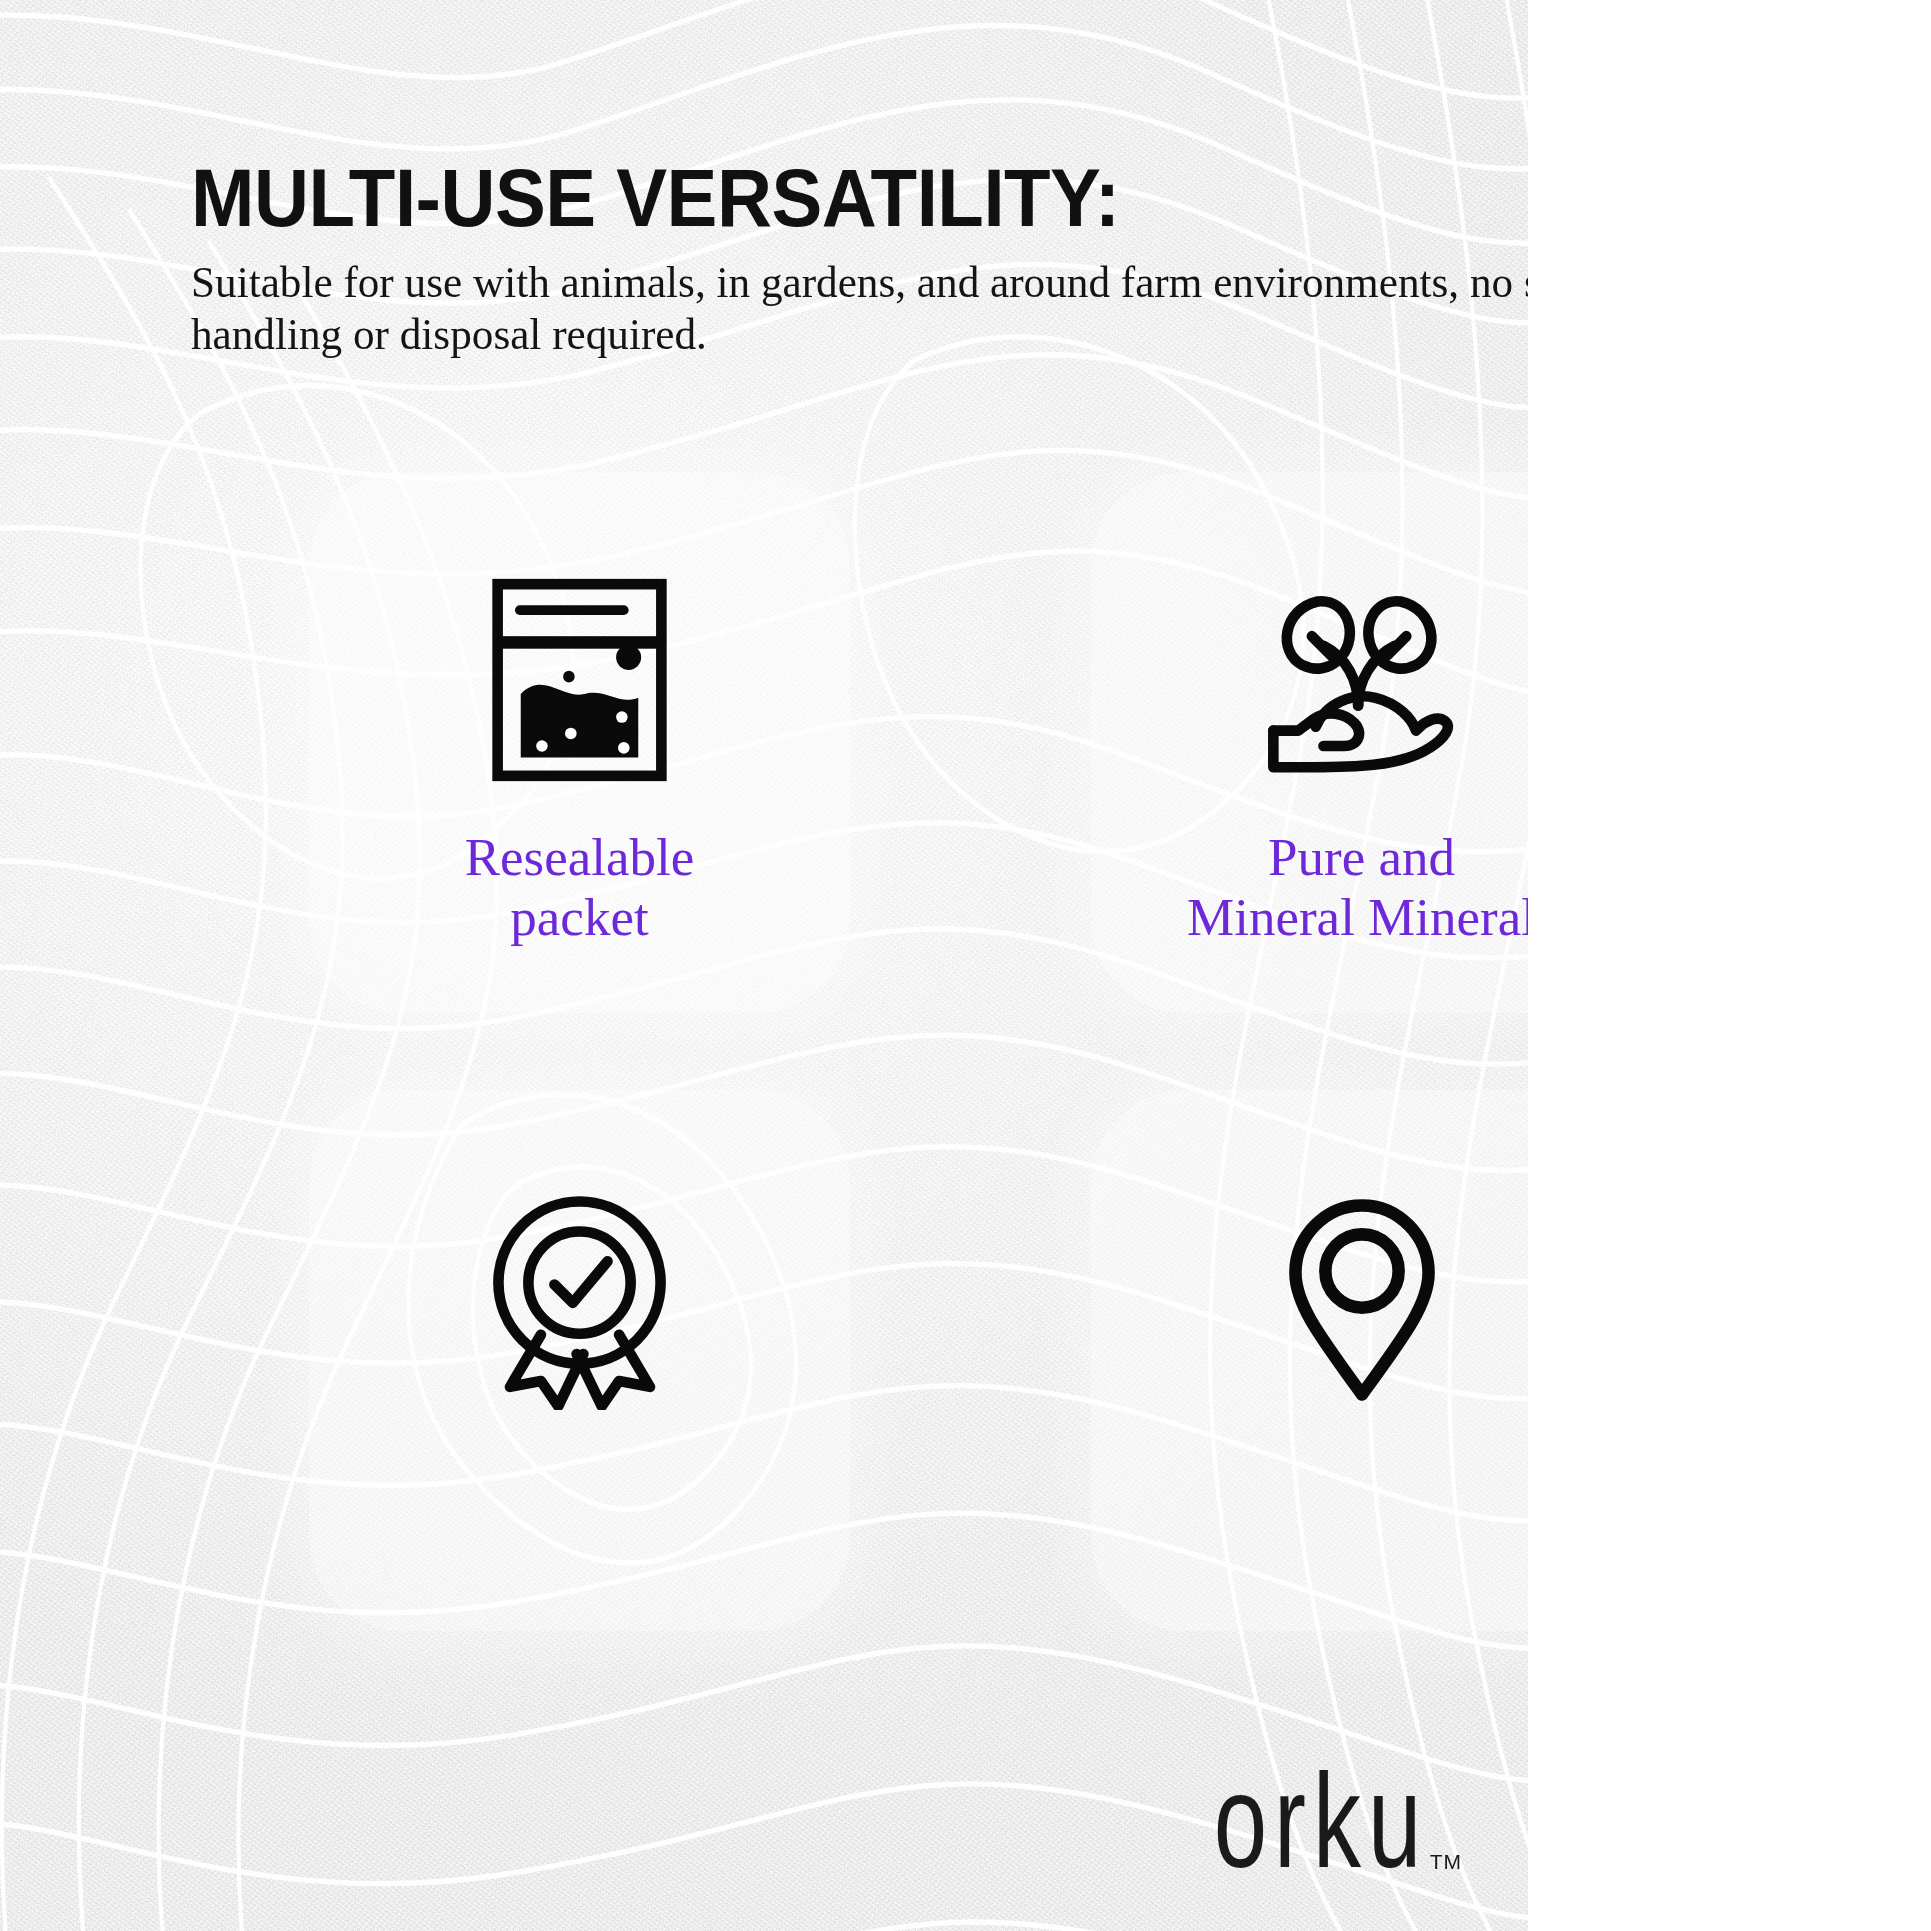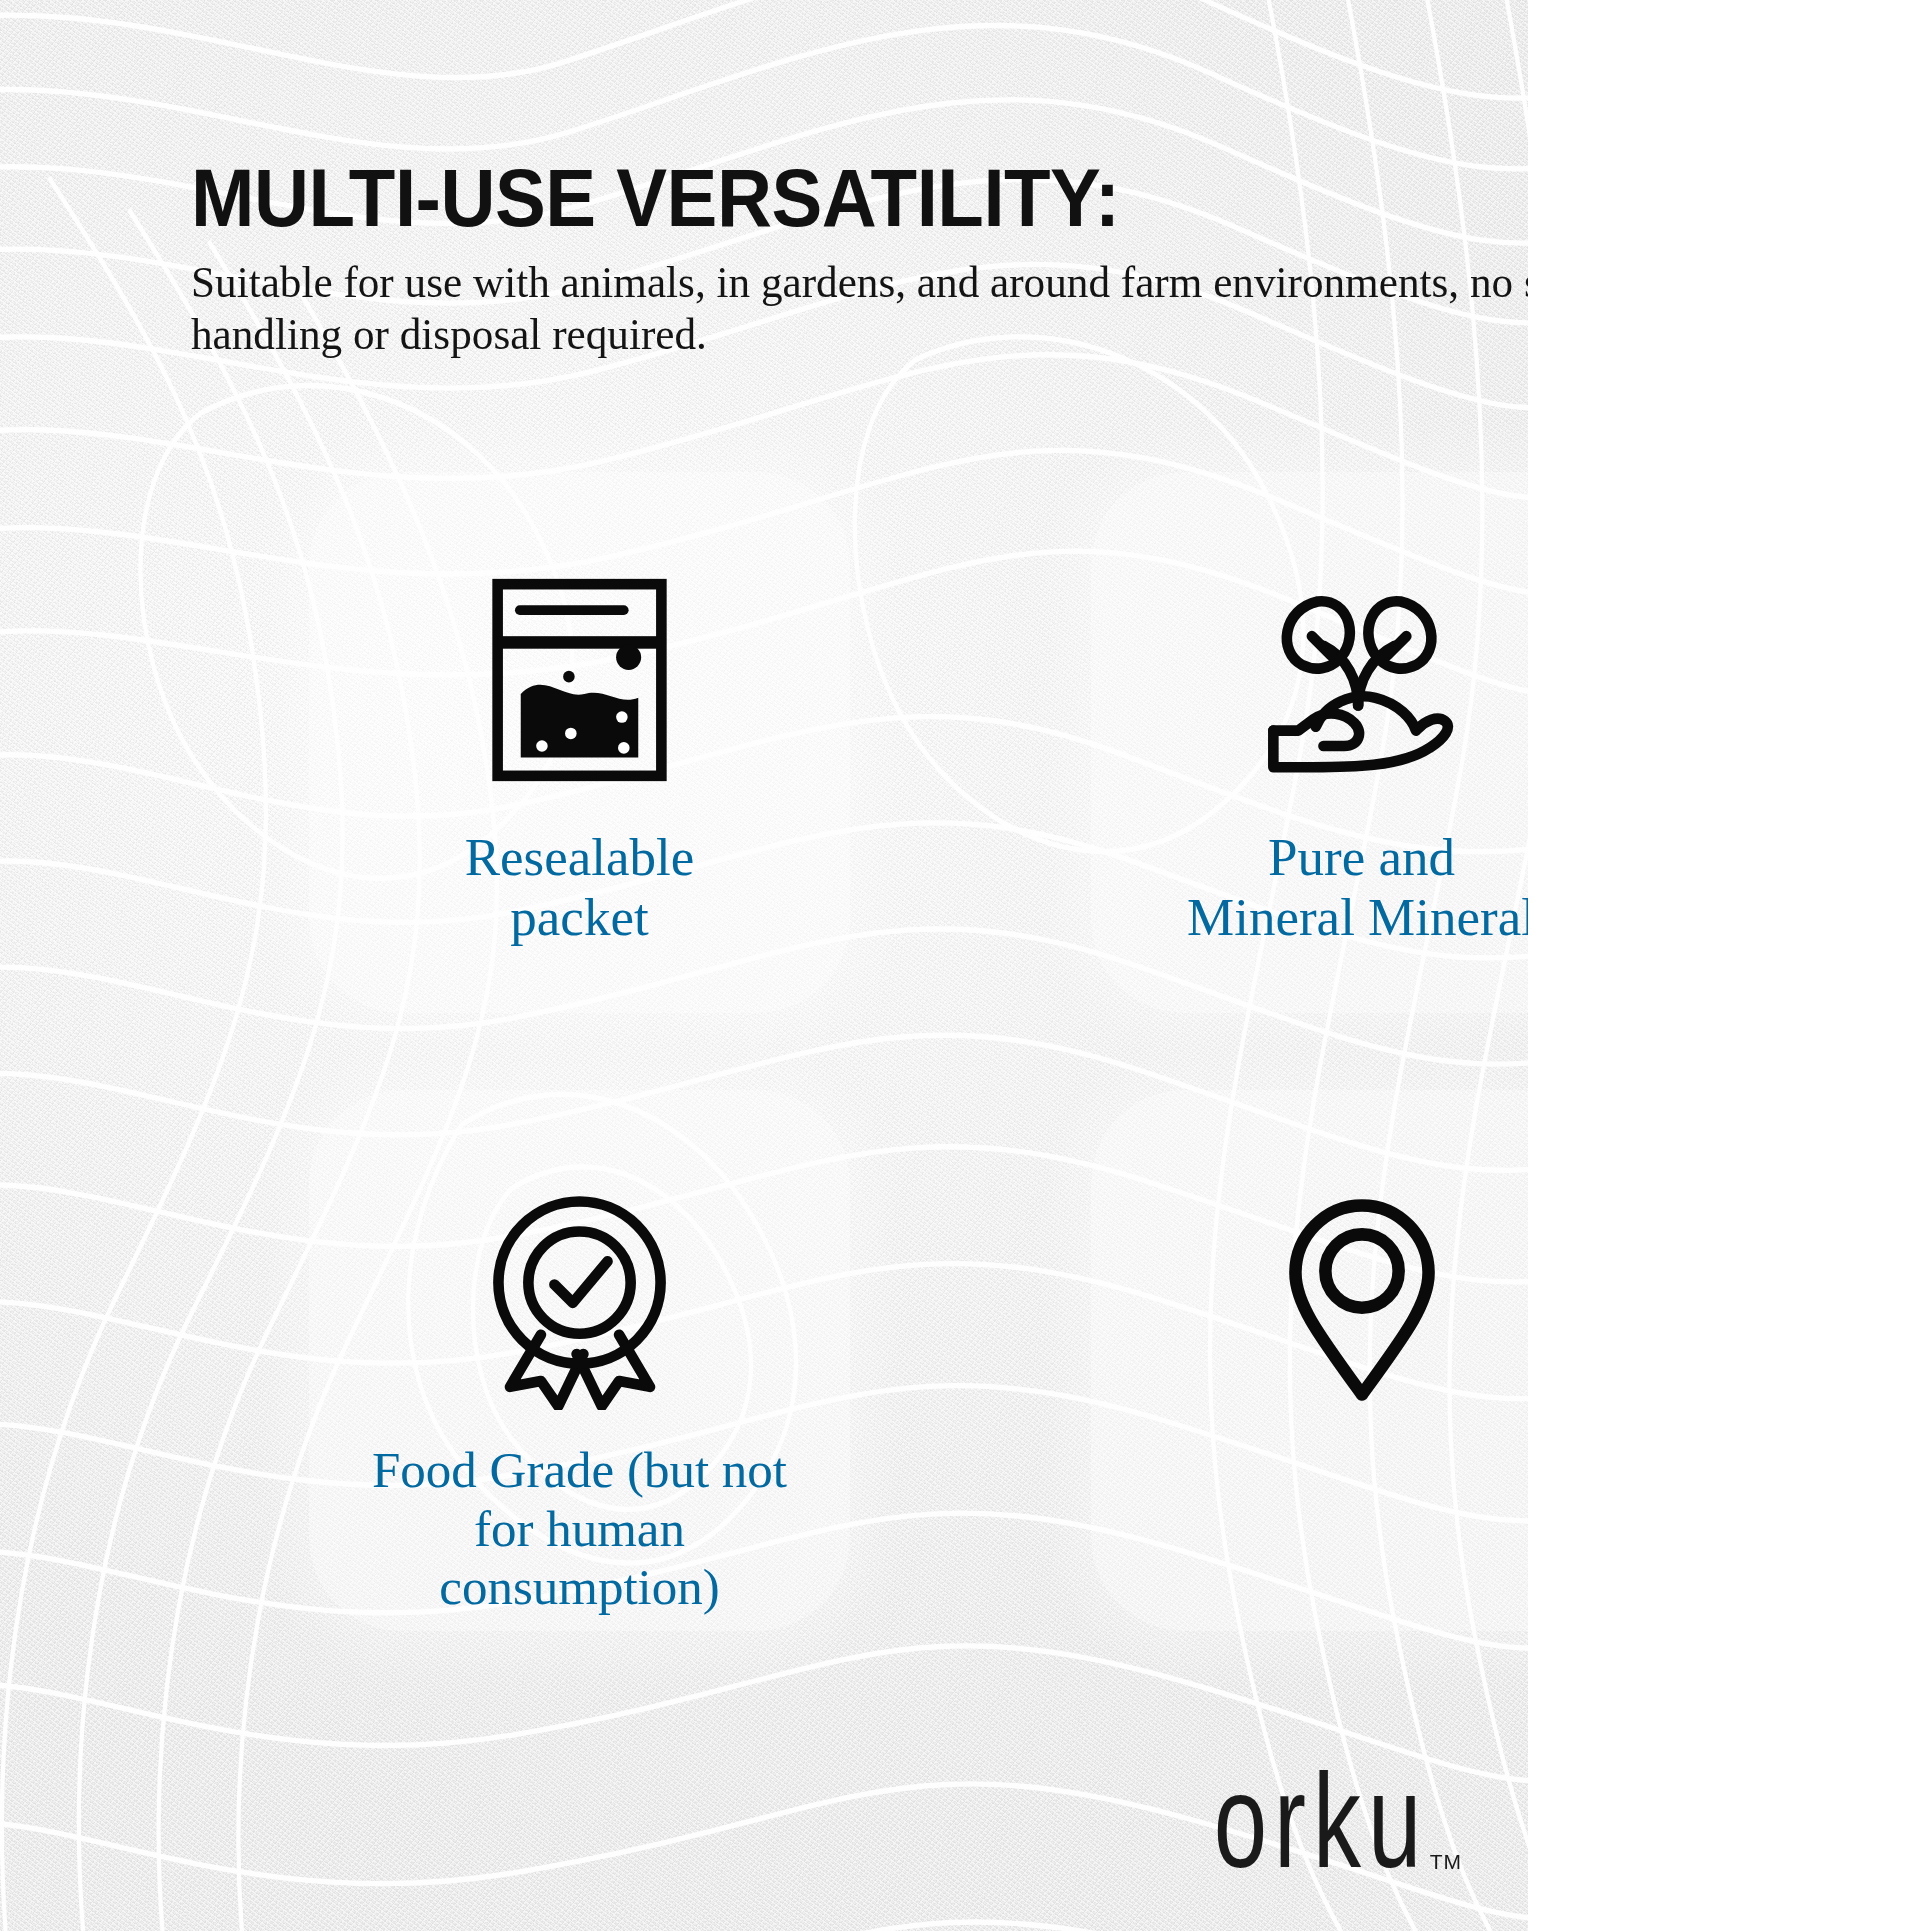--- a/index.html
+++ b/index.html
@@ -108,21 +108,21 @@
     align-items: center;
     justify-content: center;
     margin-top: 83px;
   }
   .icon-wrap svg { display: block; }
 
   .card-label {
     font-family: "Liberation Serif", serif;
     font-size: 53px;
     line-height: 1.14;
-    color: #0369a1;
+    color: #6d28d9;
     text-align: center;
     margin-top: 21px;
     width: 618px;
     white-space: pre-line;
   }
   .card.c2 .card-label { font-size: 51px; margin-top: 17.4px; }
 
   
   .logo {
     position: absolute;
@@ -251,23 +251,20 @@
         <svg width="198" height="222" viewBox="0 0 205 230" aria-hidden="true">
           <g fill="none" stroke="#0a0a0a" stroke-width="11" stroke-linecap="round" stroke-linejoin="round">
             <path d="M62 152 L 30 206 L 62 200 L 80 226 L 106 172"></path>
             <path d="M143 152 L 175 206 L 143 200 L 125 226 L 99 172"></path>
             <circle cx="102" cy="98" r="84"></circle>
             <circle cx="102" cy="98" r="53"></circle>
             <path d="M76 100 L 95 119 L 131 76"></path>
           </g>
         </svg>
       </div>
-      <div class="card-label">Food Grade (but not
-for human
-consumption)</div>
     </div>
 
     <div class="card c3">
       <div class="icon-wrap">
         <svg width="164" height="217" viewBox="0 0 170 225" aria-hidden="true">
           <g fill="none" stroke="#0a0a0a" stroke-width="13" stroke-linecap="round" stroke-linejoin="round">
             <path d="M85 212 C 130 150, 154 118, 154 86 C 154 48, 123 16, 85 16 C 47 16, 16 48, 16 86 C 16 118, 40 150, 85 212 Z"></path>
             <circle cx="85" cy="84" r="38"></circle>
           </g>
         </svg>

